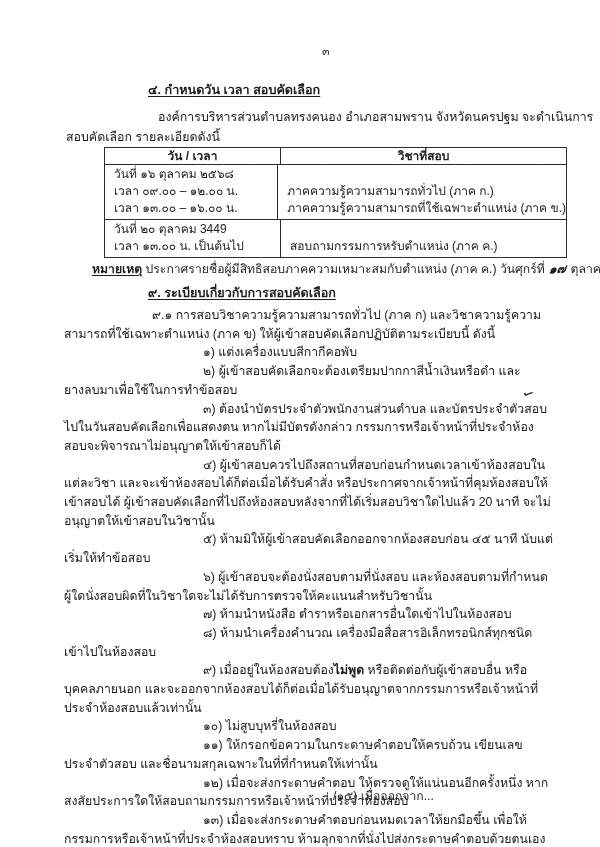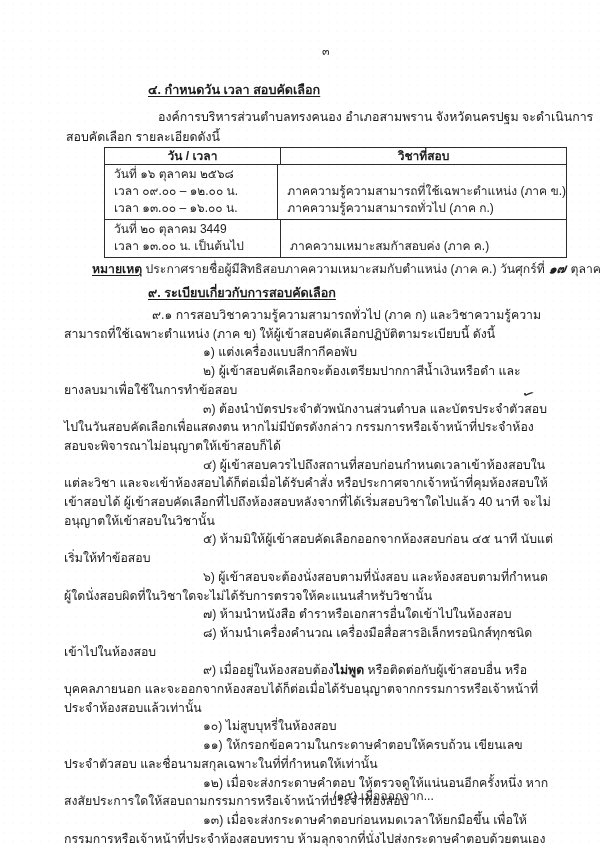--- a/index.html
+++ b/index.html
@@ -58,32 +58,32 @@
       <div class="c2">วิชาที่สอบ</div>
     </div>
     <div class="tr">
       <div class="c1">
         <div class="ln">วันที่ ๑๖ ตุลาคม ๒๕๖๘</div>
         <div class="ln">เวลา ๐๙.๐๐ – ๑๒.๐๐ น.</div>
         <div class="ln">เวลา ๑๓.๐๐ – ๑๖.๐๐ น.</div>
       </div>
       <div class="c2">
         <div class="ln"></div>
+        <div class="ln">ภาคความรู้ความสามารถทั่วไป (ภาค ก.)</div>
         <div class="ln">ภาคความรู้ความสามารถที่ใช้เฉพาะตำแหน่ง (ภาค ข.)</div>
-        <div class="ln">ภาคความรู้ความสามารถทั่วไป (ภาค ก.)</div>
       </div>
     </div>
     <div class="tr">
       <div class="c1">
         <div class="ln">วันที่ ๒๐ ตุลาคม 3449</div>
         <div class="ln">เวลา ๑๓.๐๐ น. เป็นต้นไป</div>
       </div>
       <div class="c2">
         <div class="ln"></div>
-        <div class="ln">ภาคความเหมาะสมกัาสอบค่ง (ภาค ค.)</div>
+        <div class="ln">สอบถามกรรมการหรับตำแหน่ง (ภาค ค.)</div>
       </div>
     </div>
   </div>
 
   <div class="abs note">
     <span class="note-label">หมายเหตุ</span>
     <span>ประกาศรายชื่อผู้มีสิทธิสอบภาคความเหมาะสมกับตำแหน่ง (ภาค ค.) วันศุกร์ที่</span>
     <span class="handwrite">๑๗</span>
     <span>ตุลาคม ๒๕๖๘</span>
   </div>
@@ -96,21 +96,21 @@
     <p class="item"><span>๑)</span>
       <span>แต่งเครื่องแบบสีกากีคอพับ</span><span class="tick">✓</span></p>
 
     <p class="item"><span>๒)</span>
       <span>ผู้เข้าสอบคัดเลือกจะต้องเตรียมปากกาสีน้ำเงินหรือดำ และยางลบมาเพื่อใช้ในการทำข้อสอบ</span></p>
 
     <p class="item"><span>๓)</span>
       <span>ต้องนำบัตรประจำตัวพนักงานส่วนตำบล และบัตรประจำตัวสอบไปในวันสอบคัดเลือกเพื่อแสดงตน หากไม่มีบัตรดังกล่าว กรรมการหรือเจ้าหน้าที่ประจำห้องสอบจะพิจารณาไม่อนุญาตให้เข้าสอบก็ได้</span></p>
 
     <p class="item"><span>๔)</span>
-      <span>ผู้เข้าสอบควรไปถึงสถานที่สอบก่อนกำหนดเวลาเข้าห้องสอบในแต่ละวิชา และจะเข้าห้องสอบได้ก็ต่อเมื่อได้รับคำสั่ง หรือประกาศจากเจ้าหน้าที่คุมห้องสอบให้เข้าสอบได้ ผู้เข้าสอบคัดเลือกที่ไปถึงห้องสอบหลังจากที่ได้เริ่มสอบวิชาใดไปแล้ว 40 นาที จะไม่อนุญาตให้เข้าสอบในวิชานั้น</span></p>
+      <span>ผู้เข้าสอบควรไปถึงสถานที่สอบก่อนกำหนดเวลาเข้าห้องสอบในแต่ละวิชา และจะเข้าห้องสอบได้ก็ต่อเมื่อได้รับคำสั่ง หรือประกาศจากเจ้าหน้าที่คุมห้องสอบให้เข้าสอบได้ ผู้เข้าสอบคัดเลือกที่ไปถึงห้องสอบหลังจากที่ได้เริ่มสอบวิชาใดไปแล้ว 20 นาที จะไม่อนุญาตให้เข้าสอบในวิชานั้น</span></p>
 
     <p class="item"><span>๕)</span>
       <span>ห้ามมิให้ผู้เข้าสอบคัดเลือกออกจากห้องสอบก่อน ๔๕ นาที นับแต่เริ่มให้ทำข้อสอบ</span></p>
 
     <p class="item"><span>๖)</span>
       <span>ผู้เข้าสอบจะต้องนั่งสอบตามที่นั่งสอบ และห้องสอบตามที่กำหนด ผู้ใดนั่งสอบผิดที่ในวิชาใดจะไม่ได้รับการตรวจให้คะแนนสำหรับวิชานั้น</span></p>
 
     <p class="item"><span>๗)</span>
       <span>ห้ามนำหนังสือ ตำราหรือเอกสารอื่นใดเข้าไปในห้องสอบ</span></p>
 

